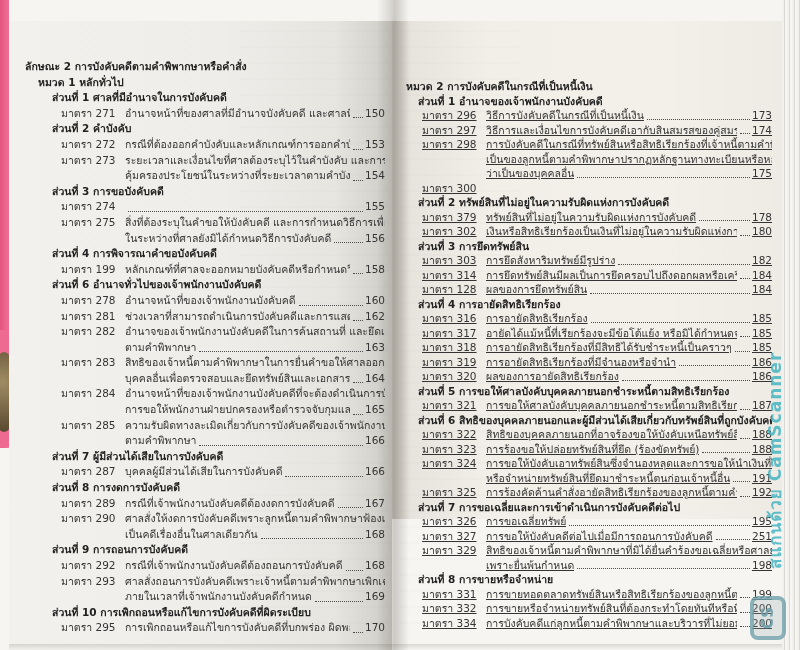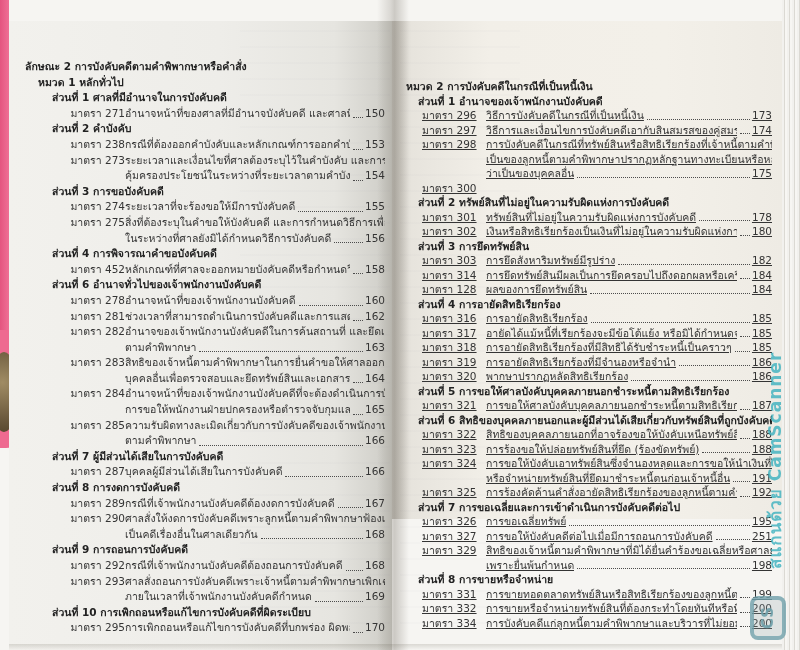--- a/index.html
+++ b/index.html
@@ -32,21 +32,21 @@
   .content{position:absolute;color:#343434;}
   .lpage .content{top:38px;left:16px;right:7px;--lh:15.6px;font-size:10.5px;}
   .rpage .content{top:58px;left:14px;right:10px;--lh:14.5px;font-size:10.5px;}
   .h{font-weight:bold;color:#222;height:var(--lh);line-height:var(--lh);white-space:nowrap;overflow:hidden;}
   .h1{margin-left:0;}
   .h2{margin-left:13px;}
   .lpage .h3{margin-left:27px;}
   .rpage .h2{margin-left:0;}
   .rpage .h3{margin-left:12px;}
   .entry{display:flex;}
-  .lpage .entry{padding-left:36px;text-align:right;}
+  .lpage .entry{padding-left:36px;}
   .rpage .entry{padding-left:16px;text-decoration:underline;}
   .article{flex:none;width:64px;height:var(--lh);line-height:var(--lh);white-space:nowrap;}
   .ebody{flex:1;min-width:0;}
   .eline{display:flex;height:var(--lh);line-height:var(--lh);}
   .etext{white-space:nowrap;overflow:hidden;flex:0 1 auto;}
   .leader{flex:1 1 auto;min-width:10px;border-bottom:1.5px dotted #4c4c4c;margin:0 2px 3px 3px;}
   .pnum{flex:none;white-space:nowrap;}
 
   
   .wm{position:absolute;right:12px;top:316px;height:288px;display:flex;align-items:center;justify-content:center;
@@ -75,21 +75,21 @@
           <div class="ebody">
             <div class="eline">
               <span class="etext">อำนาจหน้าที่ของศาลที่มีอำนาจบังคับคดี และศาลที่บังคับคดีแทน</span>
               <span class="leader"></span>
               <span class="pnum">150</span>
             </div>
           </div>
         </div>
         <div class="h h3">ส่วนที่ 2 คำบังคับ</div>
         <div class="entry">
-          <span class="article">มาตรา 238</span>
+          <span class="article">มาตรา 272</span>
           <div class="ebody">
             <div class="eline">
               <span class="etext">กรณีที่ต้องออกคำบังคับและหลักเกณฑ์การออกคำบังคับ</span>
               <span class="leader"></span>
               <span class="pnum">153</span>
             </div>
           </div>
         </div>
         <div class="entry">
           <span class="article">มาตรา 273</span>
@@ -102,42 +102,41 @@
               <span class="leader"></span>
               <span class="pnum">154</span>
             </div>
           </div>
         </div>
         <div class="h h3">ส่วนที่ 3 การขอบังคับคดี</div>
         <div class="entry">
           <span class="article">มาตรา 274</span>
           <div class="ebody">
             <div class="eline">
-              <span class="etext">ระยะเวลาที่จะร้องขอให้มีการบังคับคดี</span>
               <span class="leader"></span>
               <span class="pnum">155</span>
             </div>
           </div>
         </div>
         <div class="entry">
           <span class="article">มาตรา 275</span>
           <div class="ebody">
             <div class="eline">
               <span class="etext">สิ่งที่ต้องระบุในคำขอให้บังคับคดี และการกำหนดวิธีการเพื่อคุ้มครองประโยชน์</span>
             </div>
             <div class="eline">
               <span class="etext">ในระหว่างที่ศาลยังมิได้กำหนดวิธีการบังคับคดี</span>
               <span class="leader"></span>
               <span class="pnum">156</span>
             </div>
           </div>
         </div>
         <div class="h h3">ส่วนที่ 4 การพิจารณาคำขอบังคับคดี</div>
         <div class="entry">
-          <span class="article">มาตรา 452</span>
+          <span class="article">มาตรา 199</span>
           <div class="ebody">
             <div class="eline">
               <span class="etext">หลักเกณฑ์ที่ศาลจะออกหมายบังคับคดีหรือกำหนดวิธีการบังคับคดี</span>
               <span class="leader"></span>
               <span class="pnum">158</span>
             </div>
           </div>
         </div>
         <div class="h h3">ส่วนที่ 6 อำนาจทั่วไปของเจ้าพนักงานบังคับคดี</div>
         <div class="entry">
@@ -322,21 +321,21 @@
               <span class="leader"></span>
               <span class="pnum">175</span>
             </div>
           </div>
         </div>
         <div class="entry">
           <span class="article">มาตรา 300</span>
         </div>
         <div class="h h3">ส่วนที่ 2 ทรัพย์สินที่ไม่อยู่ในความรับผิดแห่งการบังคับคดี</div>
         <div class="entry">
-          <span class="article">มาตรา 301</span>
+          <span class="article">มาตรา 379</span>
           <div class="ebody">
             <div class="eline">
               <span class="etext">ทรัพย์สินที่ไม่อยู่ในความรับผิดแห่งการบังคับคดี</span>
               <span class="leader"></span>
               <span class="pnum">178</span>
             </div>
           </div>
         </div>
         <div class="entry">
           <span class="article">มาตรา 302</span>
@@ -417,21 +416,21 @@
               <span class="etext">การอายัดสิทธิเรียกร้องที่มีจำนองหรือจำนำ</span>
               <span class="leader"></span>
               <span class="pnum">186</span>
             </div>
           </div>
         </div>
         <div class="entry">
           <span class="article">มาตรา 320</span>
           <div class="ebody">
             <div class="eline">
-              <span class="etext">พากษาปรากฏหลัดสิทธิเรียกร้อง</span>
+              <span class="etext">ผลของการอายัดสิทธิเรียกร้อง</span>
               <span class="leader"></span>
               <span class="pnum">186</span>
             </div>
           </div>
         </div>
         <div class="h h3">ส่วนที่ 5 การขอให้ศาลบังคับบุคคลภายนอกชำระหนี้ตามสิทธิเรียกร้อง</div>
         <div class="entry">
           <span class="article">มาตรา 321</span>
           <div class="ebody">
             <div class="eline">

